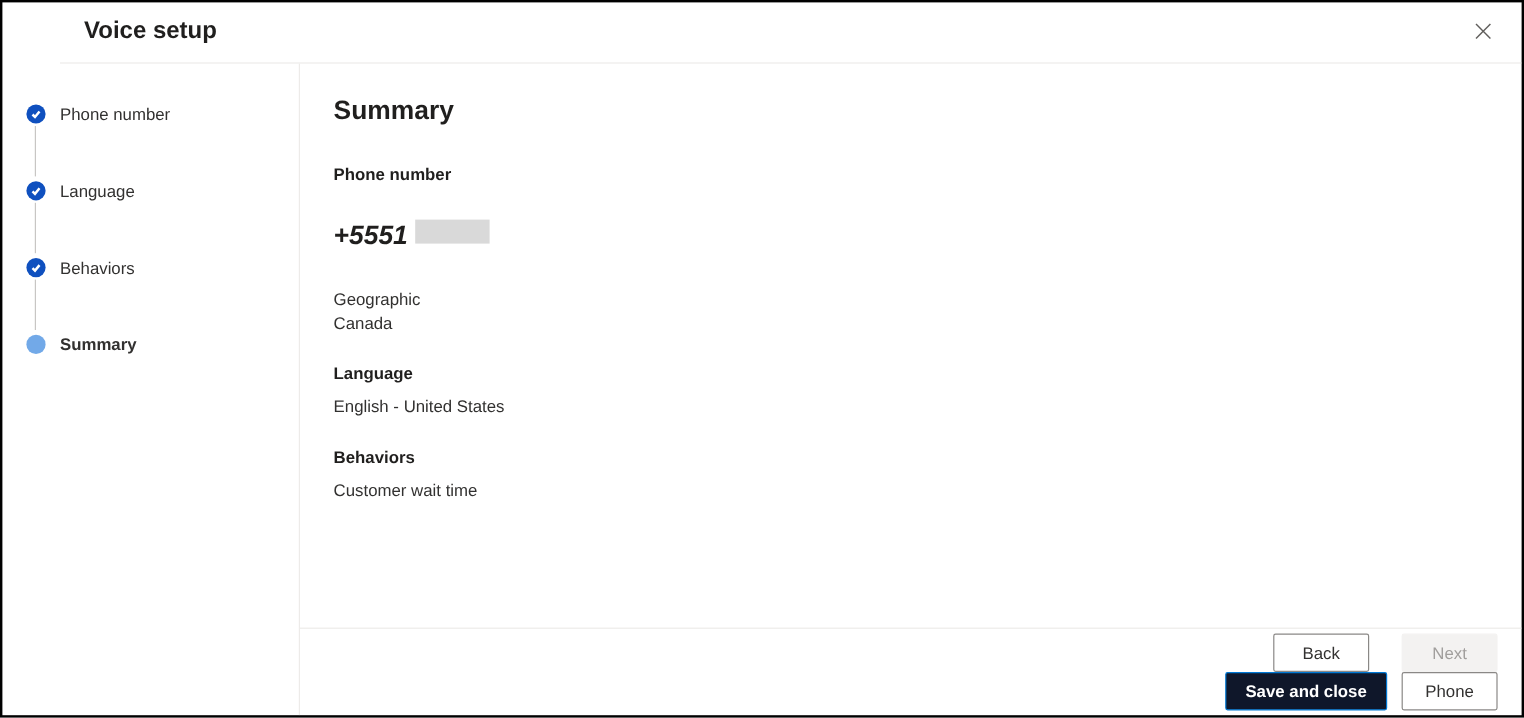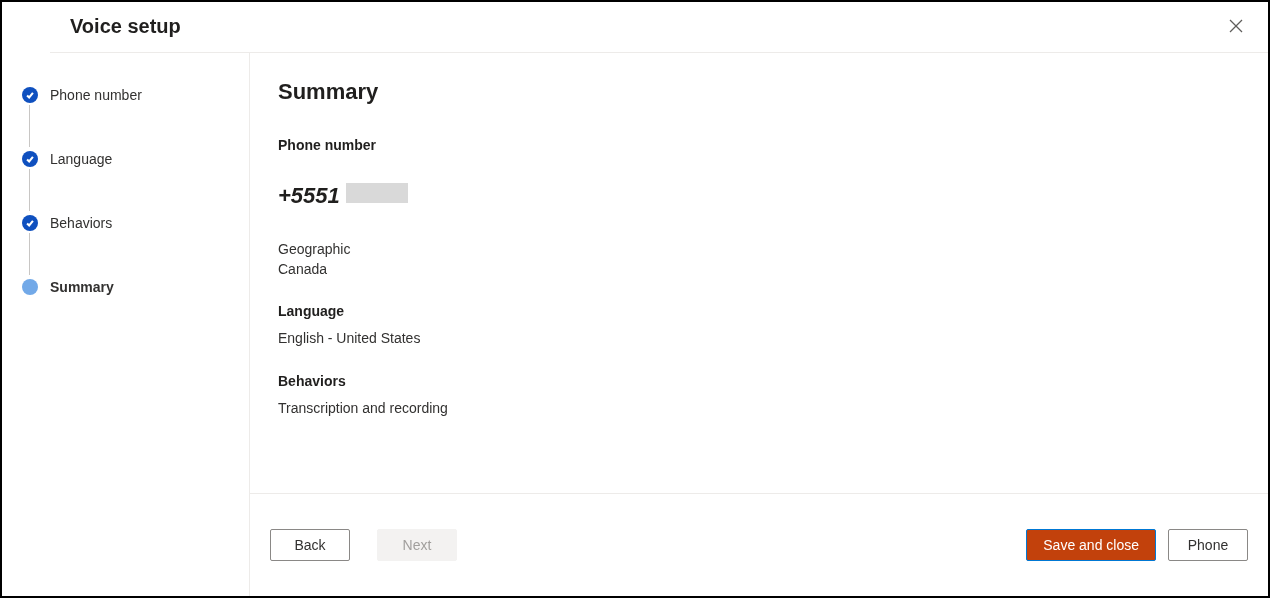--- a/index.html
+++ b/index.html
@@ -153,24 +153,25 @@
       margin-top: 24px;
     }
     .value-line {
       font-size: 14px;
       color: #323130;
       line-height: 22px;
       margin-top: 6px;
     }
     .footer {
       border-top: 1px solid #edebe9;
-      padding: 35px 20px;
+      padding: 4px 20px;
       display: flex;
       align-items: flex-end;
       justify-content: space-between;
+      flex-direction: column;
     }
     .footer-left {
       display: flex;
       gap: 12px;
     }
     .footer-right {
       display: flex;
       gap: 12px;
     }
     .btn {
@@ -184,24 +185,24 @@
       display: inline-flex;
       align-items: center;
       justify-content: center;
     }
     .btn-secondary {
       background: #fff;
       border: 1px solid #8a8886;
       color: #323130;
     }
     .btn-primary {
-      background: #c2410c;
+      background: #0f172a;
       border: 1px solid #0078d4;
       color: #fff;
-      font-weight: 400;
+      font-weight: 700;
     }
     .btn-disabled {
       background: #f3f2f1;
       border: 1px solid #f3f2f1;
       color: #a19f9d;
       cursor: default;
       margin-left: 15px;
     }
   </style>
 </head>
@@ -265,21 +266,21 @@
       <div class="info-line">Geographic</div>
       <div class="info-line">Canada</div>
 
       <div class="section-block">
         <div class="section-label">Language</div>
         <div class="value-line">English - United States</div>
       </div>
 
       <div class="section-block">
         <div class="section-label">Behaviors</div>
-        <div class="value-line">Transcription and recording</div>
+        <div class="value-line">Customer wait time</div>
       </div>
     </div>
 
     <div class="footer">
       <div class="footer-left">
         <button class="btn btn-secondary">Back</button>
         <button class="btn btn-disabled">Next</button>
       </div>
       <div class="footer-right">
         <button class="btn btn-primary">Save and close</button>

